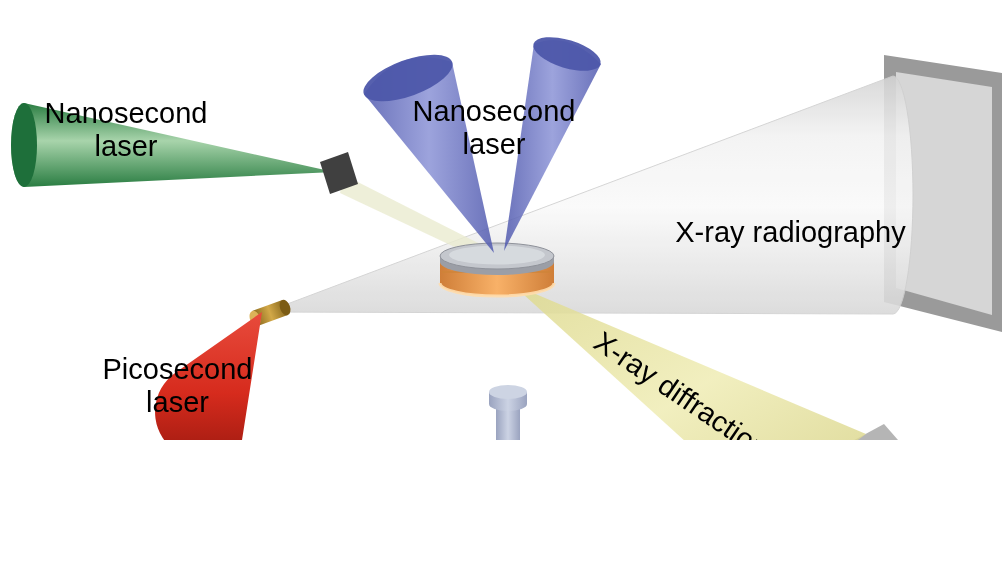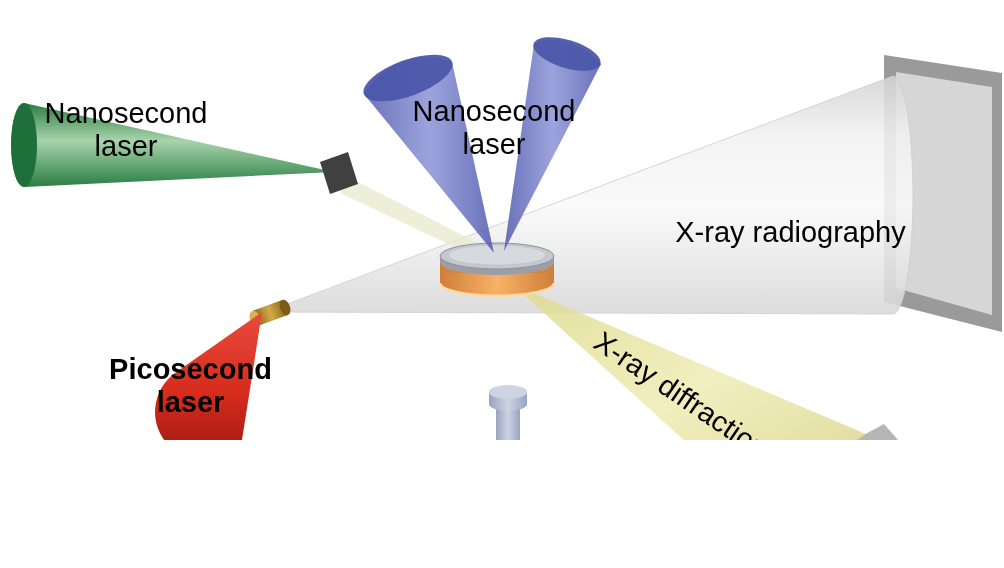--- a/index.html
+++ b/index.html
@@ -130,21 +130,21 @@
 
   <div class="label" style="left:388px; top:95px; width:212px;">
     <span>Nanosecond</span>
     <span>laser</span>
   </div>
 
   <div class="label" style="left:648px; top:216px; width:285px;">
     <span>X-ray radiography</span>
   </div>
 
-  <div class="label" style="left:88px; top:353px; width:205px;font-weight:bold;">
+  <div class="label" style="left:75px; top:353px; width:205px;">
     <span>Picosecond</span>
     <span>laser</span>
   </div>
 
   <div class="label rotated" style="left:548px; top:379px; width:266px;">
     <span>X-ray diffraction</span>
   </div>
 
   <div class="label" style="left:354px; top:449px; width:285px;text-align:right;">
     <span>Photonic doppler</span>

